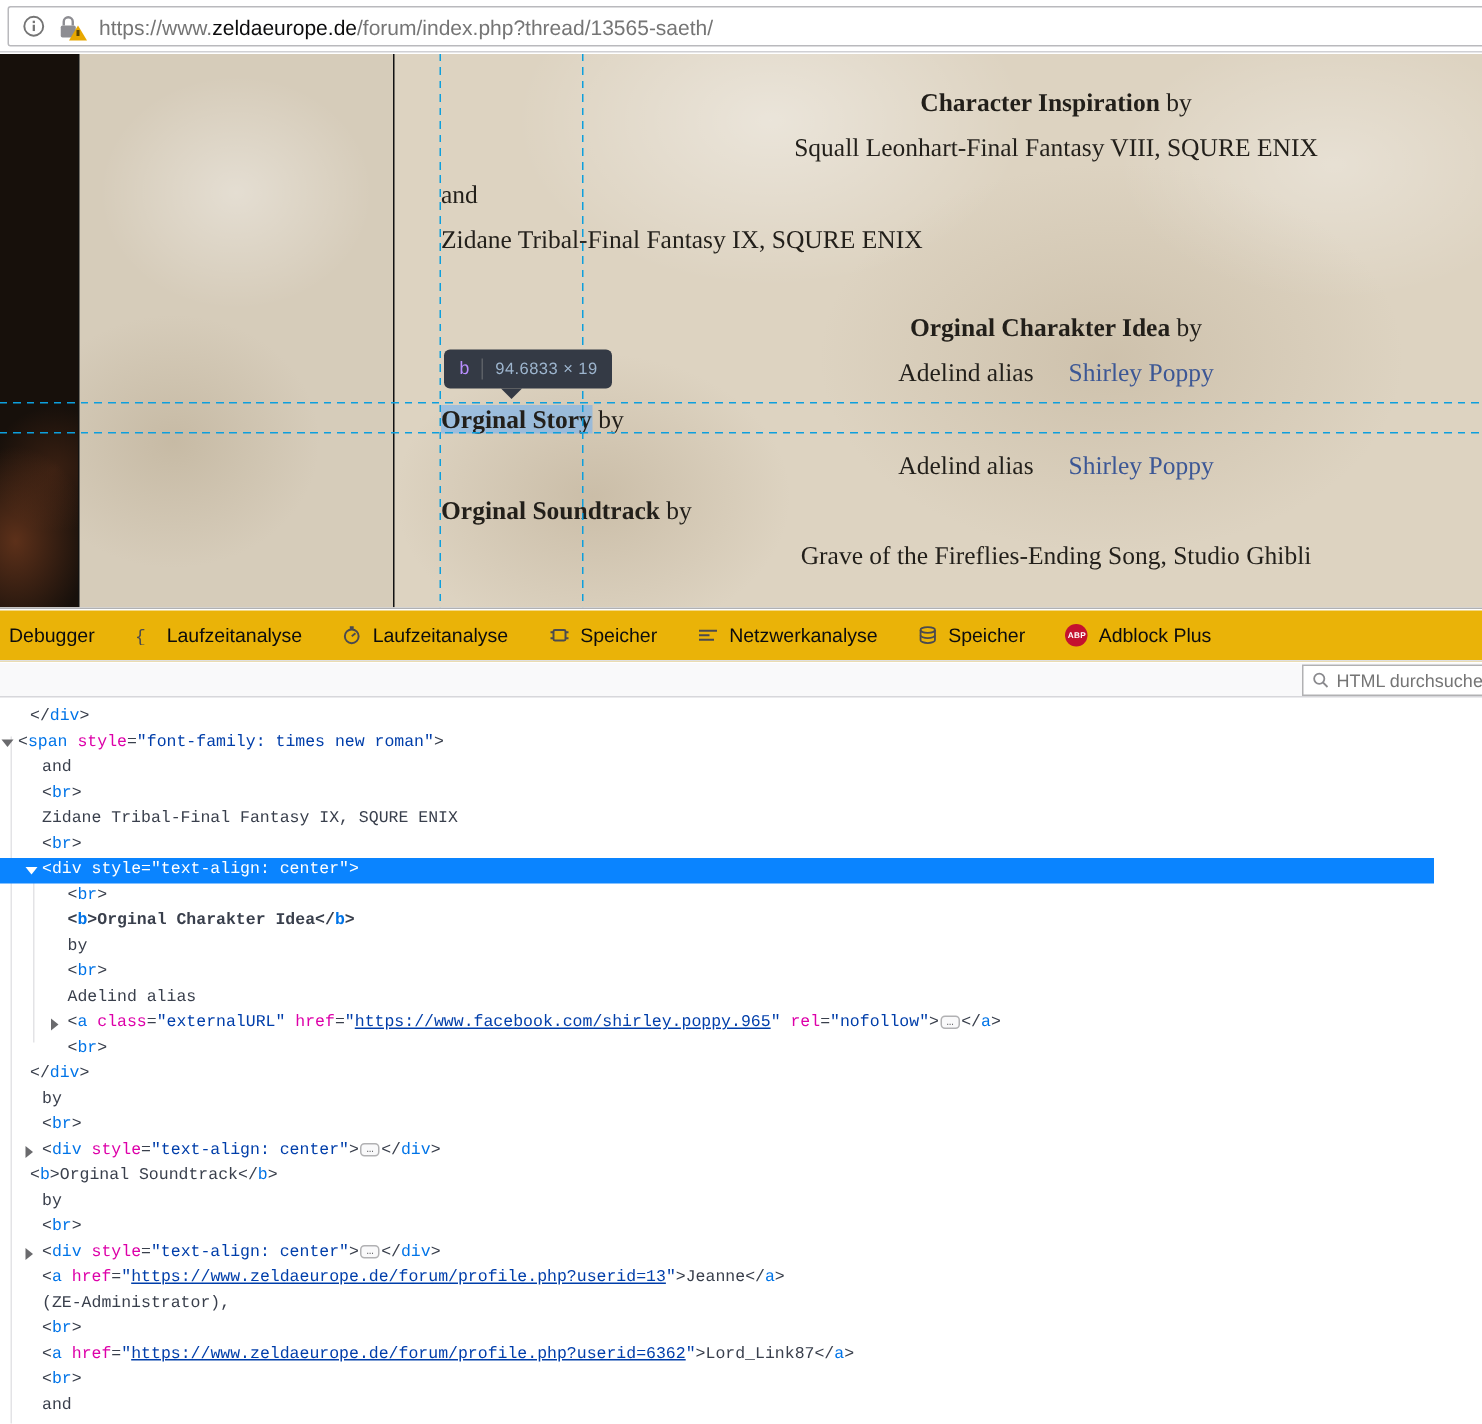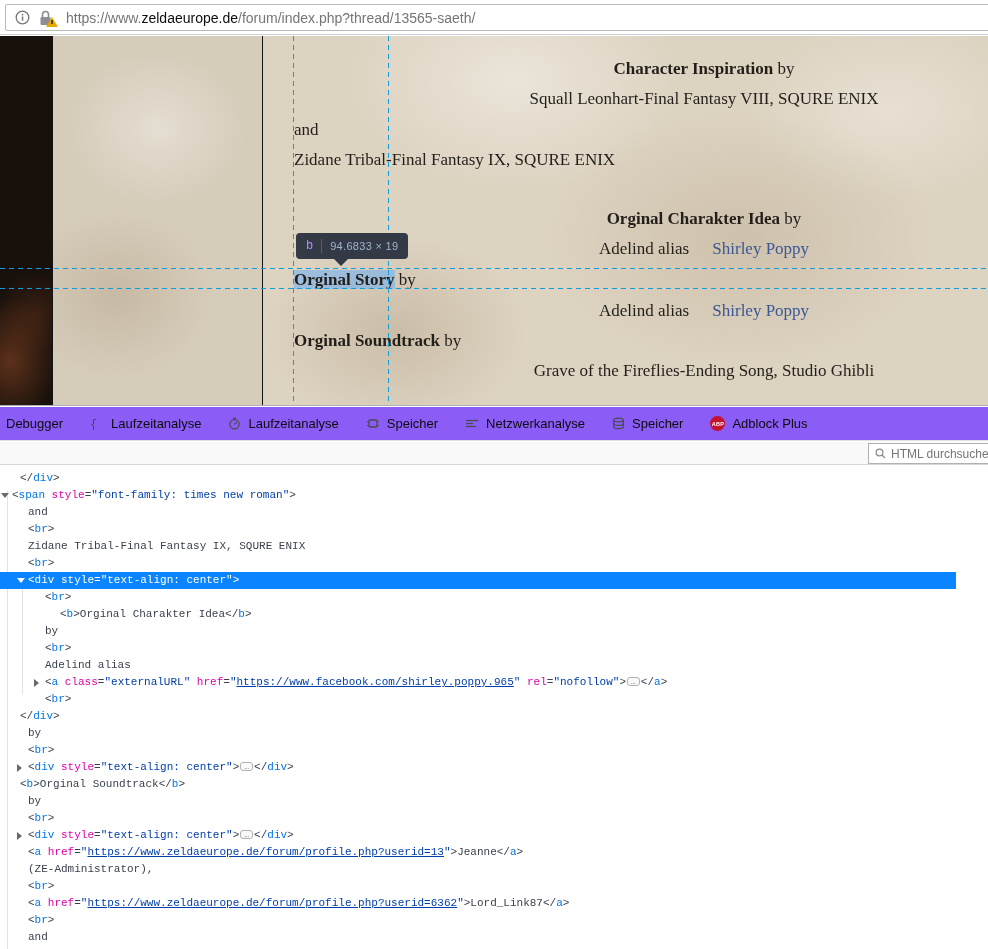--- a/index.html
+++ b/index.html
@@ -52,21 +52,21 @@
   .tooltip { position:absolute; left:296px; top:197px; height:26px; background:#343a45; border-radius:4px;
              display:flex; align-items:center; padding:0 10px; font-size:11px; white-space:nowrap; }
   .tooltip .tag { color:#b98eff; font-family:"Liberation Mono",monospace; font-size:12px; }
   .tooltip .sep { width:1px; height:14px; background:#5c6066; margin:0 8px; }
   .tooltip .dims { color:#9db5ce; letter-spacing:.3px; }
   .tooltip .arrowdn { position:absolute; left:38px; bottom:-7px; width:0; height:0;
                       border-left:7px solid transparent; border-right:7px solid transparent; border-top:7px solid #343a45; }
 
   
   .devtools { position:absolute; left:0; top:405px; width:988px; height:544px; background:#fff; border-top:1px solid #b1b1b3; }
-  .tabbar { position:absolute; left:0; top:1px; width:988px; height:34px; background:#8b5cf6; border-bottom:1px solid #e0e0e1;
+  .tabbar { position:absolute; left:0; top:1px; width:988px; height:34px; background:#eab308; border-bottom:1px solid #e0e0e1;
             display:flex; align-items:center; padding-left:6px; }
   .tab { display:flex; align-items:center; gap:7px; margin-right:27px; font-size:13px; color:#0c0c0d; white-space:nowrap; cursor:default; }
   .tab svg { display:block; }
   .abp-badge { width:15px; height:15px; border-radius:50%; background:#c4122f; color:#fff; font-size:5.5px; font-weight:bold;
                display:flex; align-items:center; justify-content:center; letter-spacing:.2px; }
 
   .searchrow { position:absolute; left:0; top:36px; width:988px; height:23px; background:#f9f9fa; border-bottom:1px solid #d7d7db; }
   .searchbox { position:absolute; left:868px; top:1px; width:150px; height:21px; background:#fff; border:1px solid #b1b1b3;
                display:flex; align-items:center; padding-left:6px; }
   .searchbox input { border:none; outline:none; font-size:12px; color:#737373; width:110px; background:transparent; margin-left:5px;
@@ -222,21 +222,21 @@
       <div class="iguide" style="left:22px; top:123px; height:119px;"></div>
     <div class="mrow" style="padding-left: 28px;"><span class="tok-p">&lt;</span><span class="tok-g">div</span><span class="tok-n"> style</span><span class="tok-p">=</span><span class="tok-v">"text-align: center"</span><span class="tok-p">&gt;</span><span class="tok-p">&lt;/</span><span class="tok-g">div</span><span class="tok-p">&gt;</span></div>
         <div class="mrow" style="padding-left: 20px;"><span class="tok-p">&lt;/</span><span class="tok-g">div</span><span class="tok-p">&gt;</span></div>
         <div class="mrow" style="padding-left: 12px;"><span class="twisty open" style="left: 1px;"></span><span class="tok-p">&lt;</span><span class="tok-g">span</span><span class="tok-n"> style</span><span class="tok-p">=</span><span class="tok-v">"font-family: times new roman"</span><span class="tok-p">&gt;</span></div>
         <div class="mrow" style="padding-left: 28px;"><span class="tok-x">and</span></div>
         <div class="mrow" style="padding-left: 28px;"><span class="tok-p">&lt;</span><span class="tok-g">br</span><span class="tok-p">&gt;</span></div>
         <div class="mrow" style="padding-left: 28px;"><span class="tok-x">Zidane Tribal-Final Fantasy IX, SQURE ENIX</span></div>
         <div class="mrow" style="padding-left: 28px;"><span class="tok-p">&lt;</span><span class="tok-g">br</span><span class="tok-p">&gt;</span></div>
         <div class="mrow selected" style="padding-left: 28px;"><span class="twisty open" style="left: 17px;"></span><span class="tok-p">&lt;</span><span class="tok-g">div</span><span class="tok-n"> style</span><span class="tok-p">=</span><span class="tok-v">"text-align: center"</span><span class="tok-p">&gt;</span></div>
         <div class="mrow" style="padding-left: 45px;"><span class="tok-p">&lt;</span><span class="tok-g">br</span><span class="tok-p">&gt;</span></div>
-        <div class="mrow" style="padding-left: 60px;"><span class="tok-p">&lt;</span><span class="tok-g">b</span><span class="tok-p">&gt;</span><span class="tok-x">Orginal Charakter Idea</span><span class="tok-p">&lt;/</span><span class="tok-g">b</span><span class="tok-p">&gt;</span></div>
+        <div class="mrow" style="padding-left: 45px; font-weight: bold;"><span class="tok-p">&lt;</span><span class="tok-g">b</span><span class="tok-p">&gt;</span><span class="tok-x">Orginal Charakter Idea</span><span class="tok-p">&lt;/</span><span class="tok-g">b</span><span class="tok-p">&gt;</span></div>
         <div class="mrow" style="padding-left: 45px;"><span class="tok-x">by</span></div>
         <div class="mrow" style="padding-left: 45px;"><span class="tok-p">&lt;</span><span class="tok-g">br</span><span class="tok-p">&gt;</span></div>
         <div class="mrow" style="padding-left: 45px;"><span class="tok-x">Adelind alias</span></div>
         <div class="mrow" style="padding-left: 45px;"><span class="twisty closed" style="left: 34px;"></span><span class="tok-p">&lt;</span><span class="tok-g">a</span><span class="tok-n"> class</span><span class="tok-p">=</span><span class="tok-v">"externalURL"</span><span class="tok-n"> href</span><span class="tok-p">=</span><span class="tok-v">"</span><span class="tok-u">https://www.facebook.com/shirley.poppy.965</span><span class="tok-v">"</span><span class="tok-n"> rel</span><span class="tok-p">=</span><span class="tok-v">"nofollow"</span><span class="tok-p">&gt;</span><span class="tok-e">…</span><span class="tok-p">&lt;/</span><span class="tok-g">a</span><span class="tok-p">&gt;</span></div>
         <div class="mrow" style="padding-left: 45px;"><span class="tok-p">&lt;</span><span class="tok-g">br</span><span class="tok-p">&gt;</span></div>
         <div class="mrow" style="padding-left: 20px;"><span class="tok-p">&lt;/</span><span class="tok-g">div</span><span class="tok-p">&gt;</span></div>
         <div class="mrow" style="padding-left: 28px;"><span class="tok-x">by</span></div>
         <div class="mrow" style="padding-left: 28px;"><span class="tok-p">&lt;</span><span class="tok-g">br</span><span class="tok-p">&gt;</span></div>
         <div class="mrow" style="padding-left: 28px;"><span class="twisty closed" style="left: 17px;"></span><span class="tok-p">&lt;</span><span class="tok-g">div</span><span class="tok-n"> style</span><span class="tok-p">=</span><span class="tok-v">"text-align: center"</span><span class="tok-p">&gt;</span><span class="tok-e">…</span><span class="tok-p">&lt;/</span><span class="tok-g">div</span><span class="tok-p">&gt;</span></div>
         <div class="mrow" style="padding-left: 20px;"><span class="tok-p">&lt;</span><span class="tok-g">b</span><span class="tok-p">&gt;</span><span class="tok-x">Orginal Soundtrack</span><span class="tok-p">&lt;/</span><span class="tok-g">b</span><span class="tok-p">&gt;</span></div>

